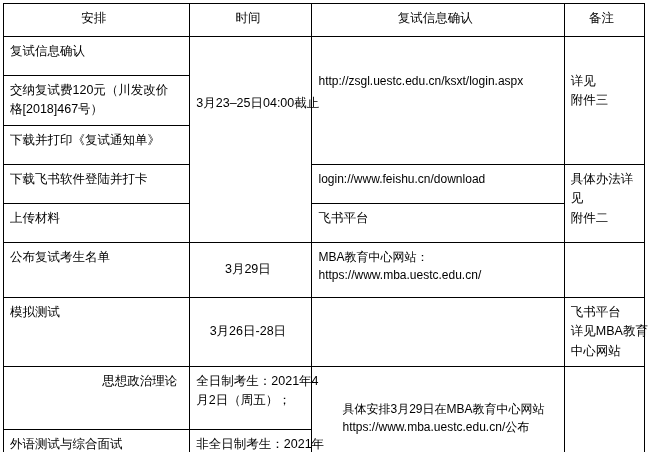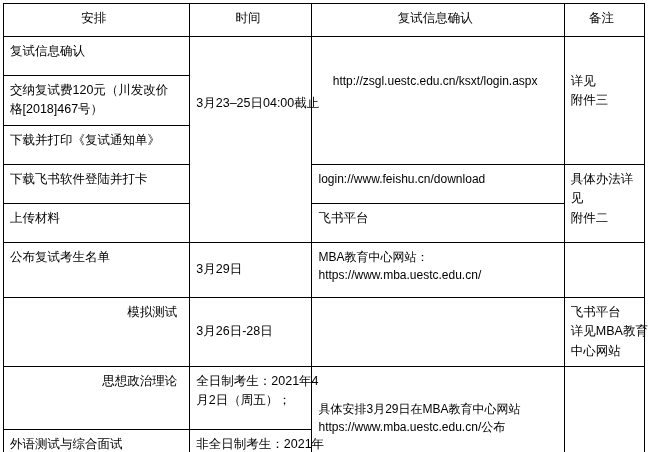--- a/index.html
+++ b/index.html
@@ -47,21 +47,21 @@
   .col-plat  { width: 252px; }
   .col-note  { width: 80px; }
 
   td.task {
     vertical-align: middle;
     height: 28px;
   }
   td.time {
     vertical-align: top;
   }
-  td.time.mid { vertical-align: middle; }
+  td.time.mid { vertical-align: middle; text-align: center; }
   td.plat {
     vertical-align: top;
   }
   td.note {
     vertical-align: top;
   }
   .lines > div { white-space: nowrap; }
   .url {
     white-space: nowrap;
     font-family: "Liberation Sans", sans-serif;
@@ -90,21 +90,21 @@
     <tbody>
 
       <tr>
         <td class="task">复试信息确认</td>
         <td class="time" rowspan="5">
           <div class="lines" style="padding-top:52px;">
             <div>3月23–25日04:00截止</div>
           </div>
         </td>
         <td class="plat" rowspan="3">
-          <div class="lines" style="padding-top:30px;text-align:center;">
+          <div class="lines" style="padding-top:30px;">
             <div class="url small-url">http://zsgl.uestc.edu.cn/ksxt/login.aspx</div>
           </div>
         </td>
         <td class="note" rowspan="3">
           <div class="lines" style="padding-top:30px;">
             <div>详见</div>
             <div>附件三</div>
           </div>
         </td>
       </tr>
@@ -142,42 +142,42 @@
         <td class="plat">
           <div class="lines">
             <div class="small-url">MBA教育中心网站：</div>
             <div class="url small-url">https://www.mba.uestc.edu.cn/</div>
           </div>
         </td>
         <td class="note"></td>
       </tr>
 
       <tr>
-        <td class="task" style="height:58px;text-align:right;">模拟测试</td>
+        <td class="task" style="height:58px;">模拟测试</td>
         <td class="time mid">3月26日-28日</td>
         <td class="plat"></td>
         <td class="note">
           <div class="lines">
             <div>飞书平台</div>
             <div>详见MBA教育</div>
             <div>中心网站</div>
           </div>
         </td>
       </tr>
 
       <tr>
         <td class="task" style="height:52px;text-align:right;">思想政治理论</td>
         <td class="time">
           <div class="lines">
             <div>全日制考生：2021年4</div>
             <div>月2日（周五）；</div>
           </div>
         </td>
         <td class="plat" rowspan="2">
-          <div class="lines" style="padding-top:28px;">
+          <div class="lines" style="padding-top:28px;margin-left:24px;">
             <div class="small-url">具体安排3月29日在MBA教育中心网站</div>
             <div class="url small-url">https://www.mba.uestc.edu.cn/公布</div>
           </div>
         </td>
         <td class="note" rowspan="2"></td>
       </tr>
 
       <tr>
         <td class="task" style="height:58px;">外语测试与综合面试</td>
         <td class="time">

